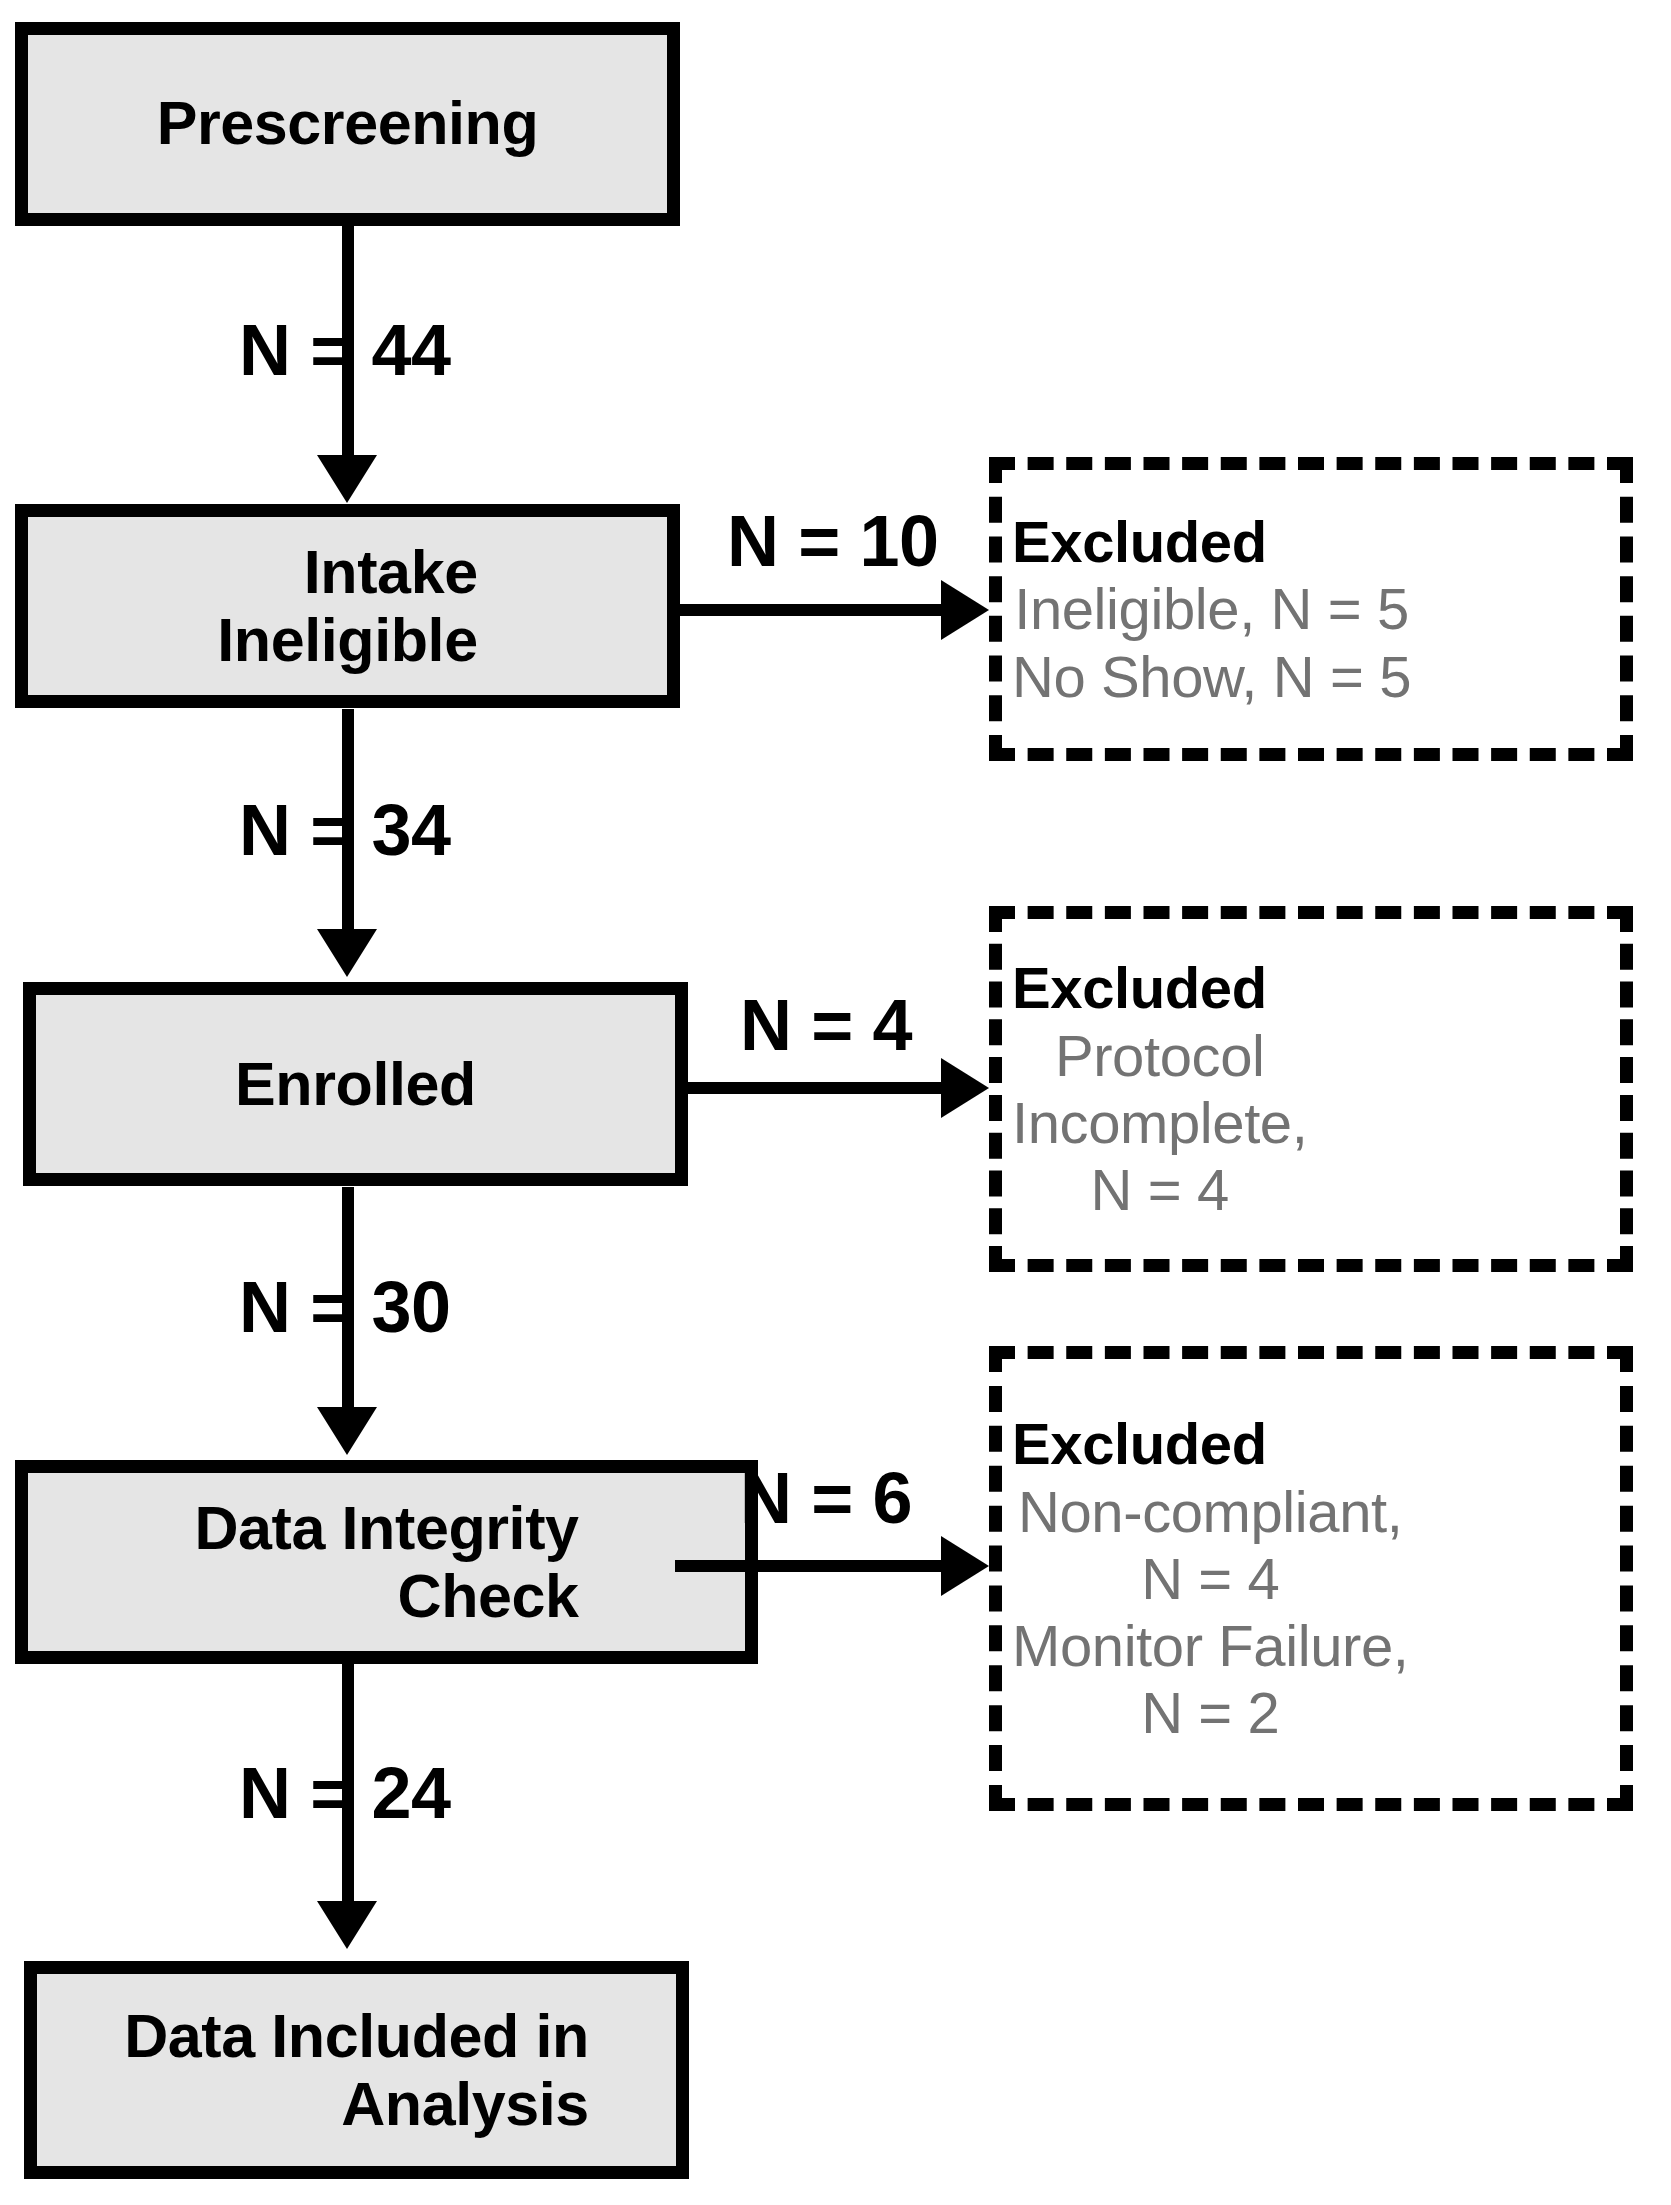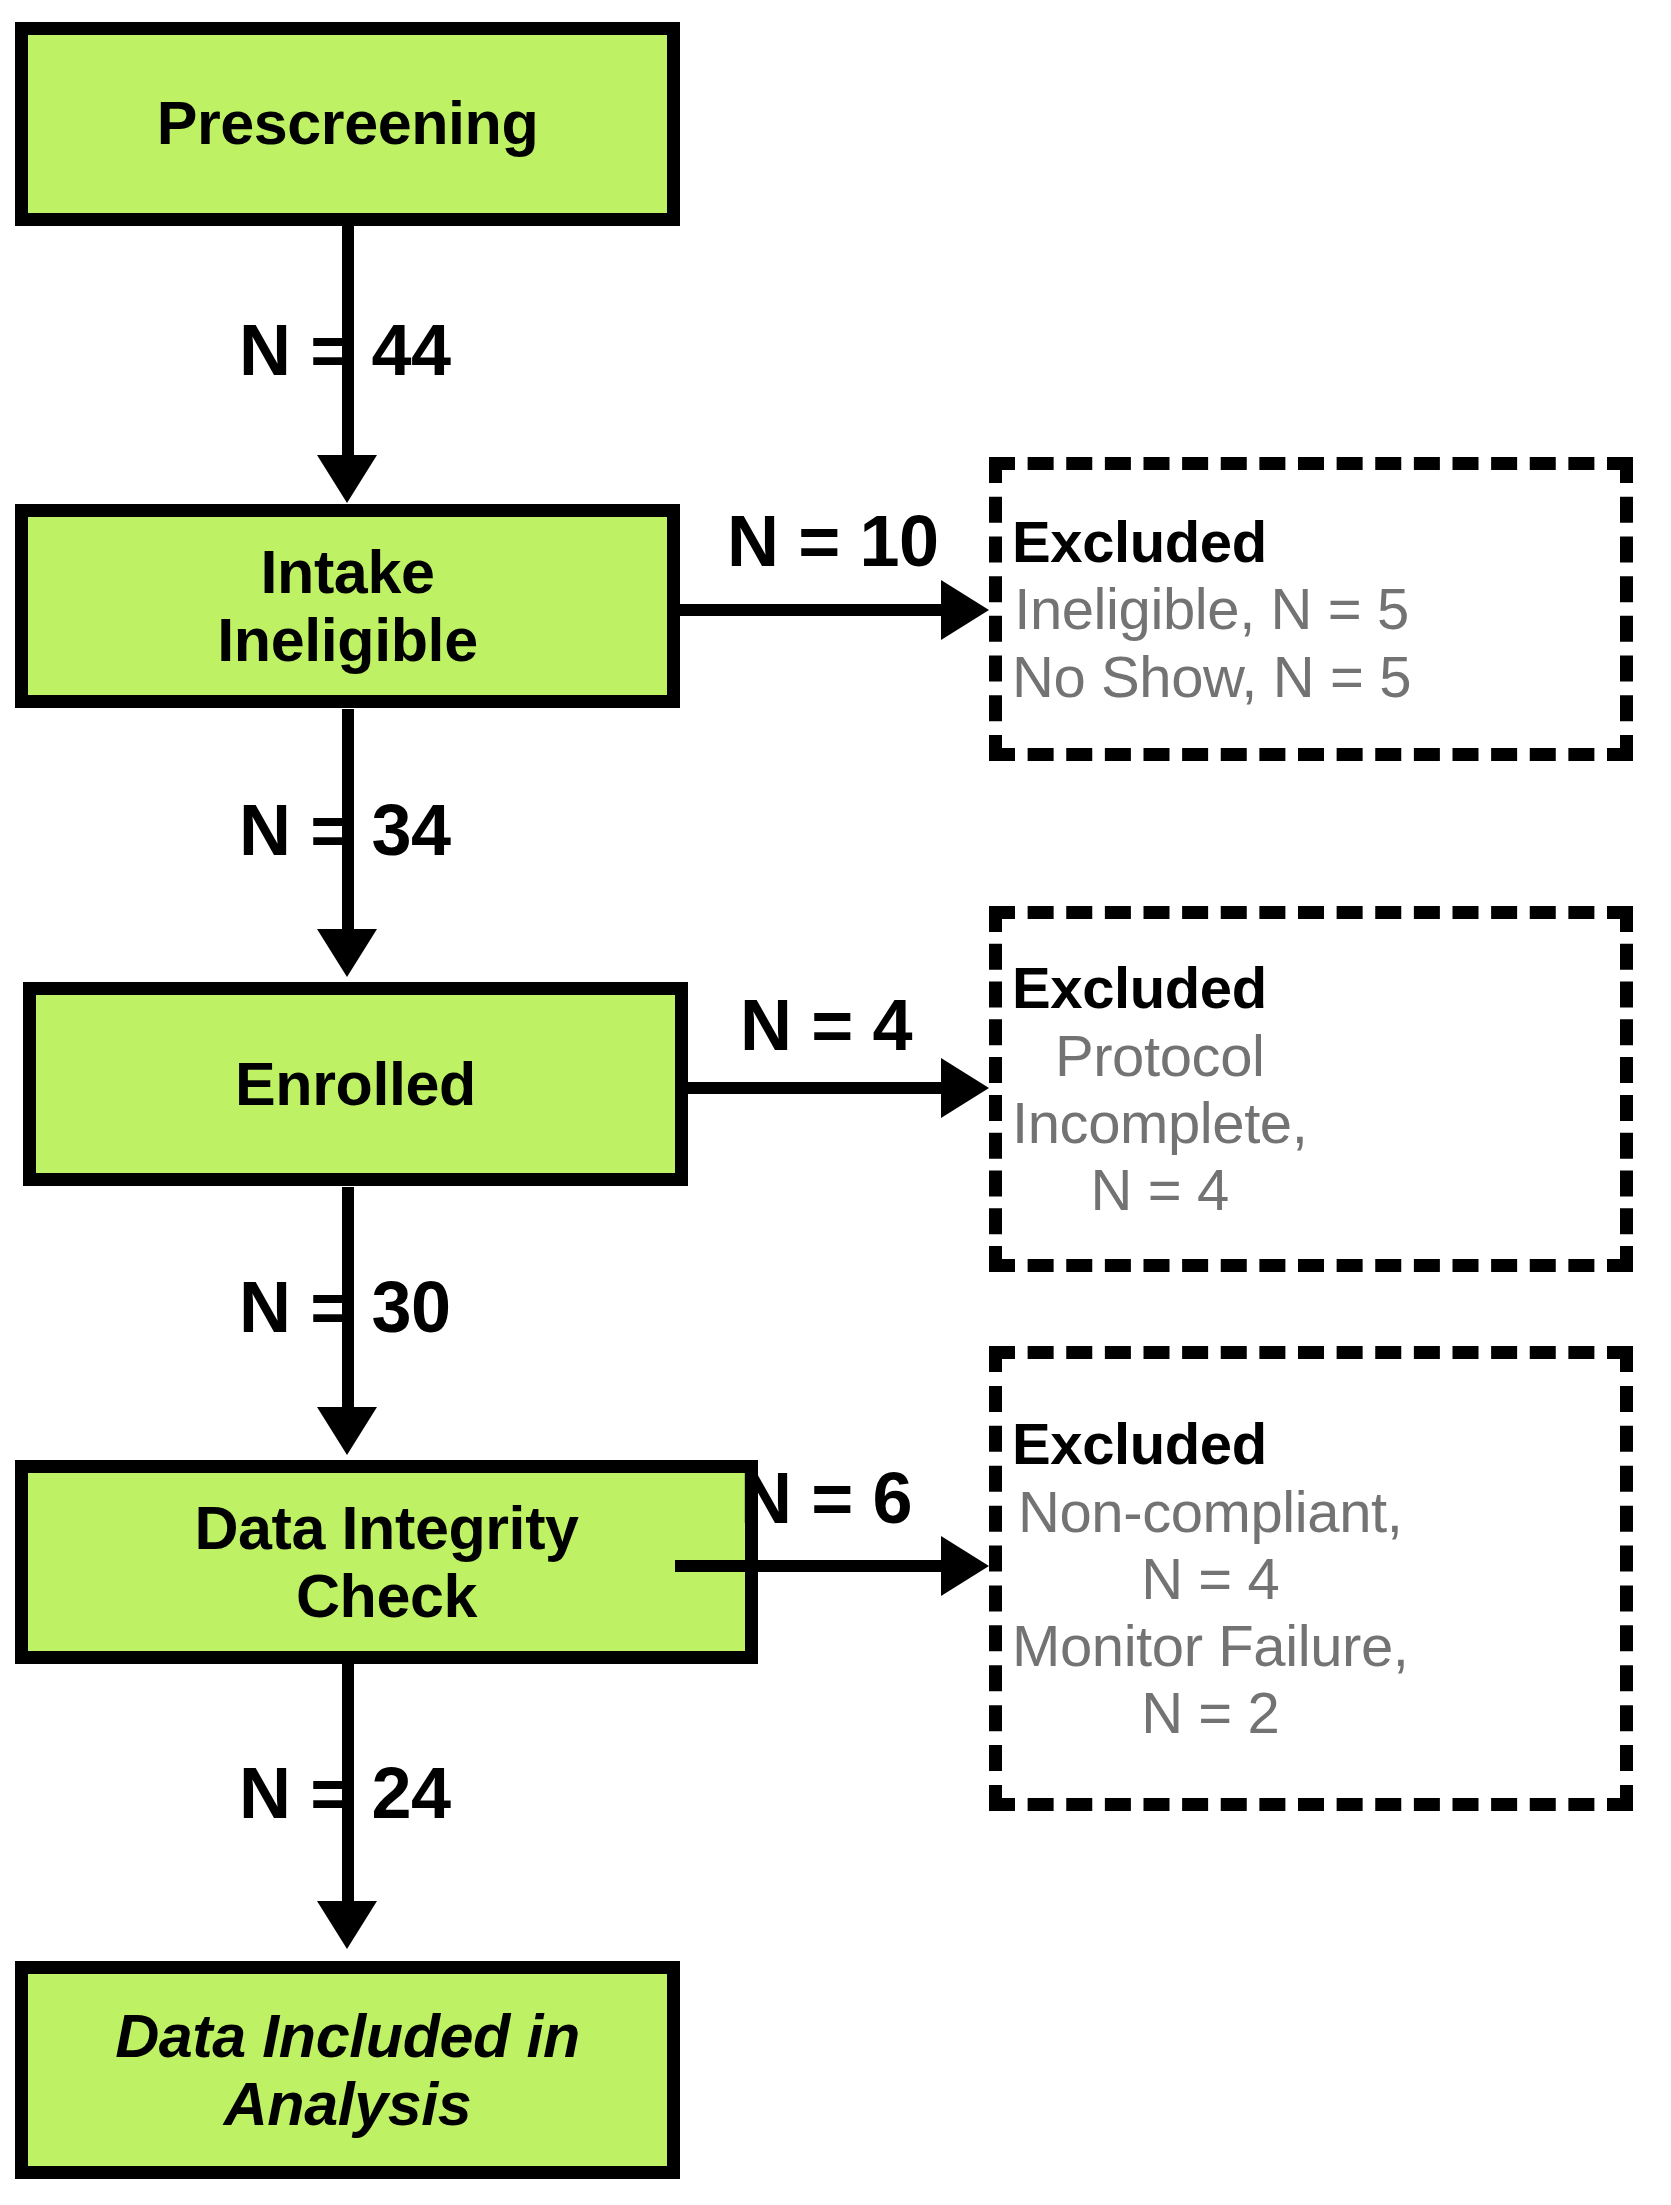--- a/index.html
+++ b/index.html
@@ -17,25 +17,25 @@
     height: 2205px;
     background: #ffffff;
     overflow: hidden;
   }
 
   
   .node {
     position: absolute;
     box-sizing: border-box;
     border: 13.3px solid #000000;
-    background: #bef264;
+    background: #e5e5e5;
     display: flex;
     align-items: center;
     justify-content: center;
-    text-align: center;
+    text-align: right;
   }
   .node .node-label {
     font-weight: bold;
     font-size: 61px;
     line-height: 1.12;
     color: #000000;
     letter-spacing: -0.4px;
     white-space: pre-line;
     padding: 0 8.3px;
   }
@@ -173,19 +173,19 @@
     <span class="excluded-detail">Non-compliant,
 N = 4
 Monitor Failure,
 N = 2</span>
   </div>
 
   <div class="vline" style="left:342px; top:1664px; height:241px;"></div>
   <div class="arrow-down" style="left:317px; top:1901px;"></div>
   <span class="edge-label" style="left:239px; top:1757px;">N = 24</span>
 
-  <div class="node" style="left:15px; top:1961px; width:665px; height:218px;font-style:italic;">
+  <div class="node" style="left:24px; top:1961px; width:665px; height:218px;">
     <span class="node-label">Data Included in
 Analysis</span>
   </div>
 
 </div>
 
 
 </body></html>

